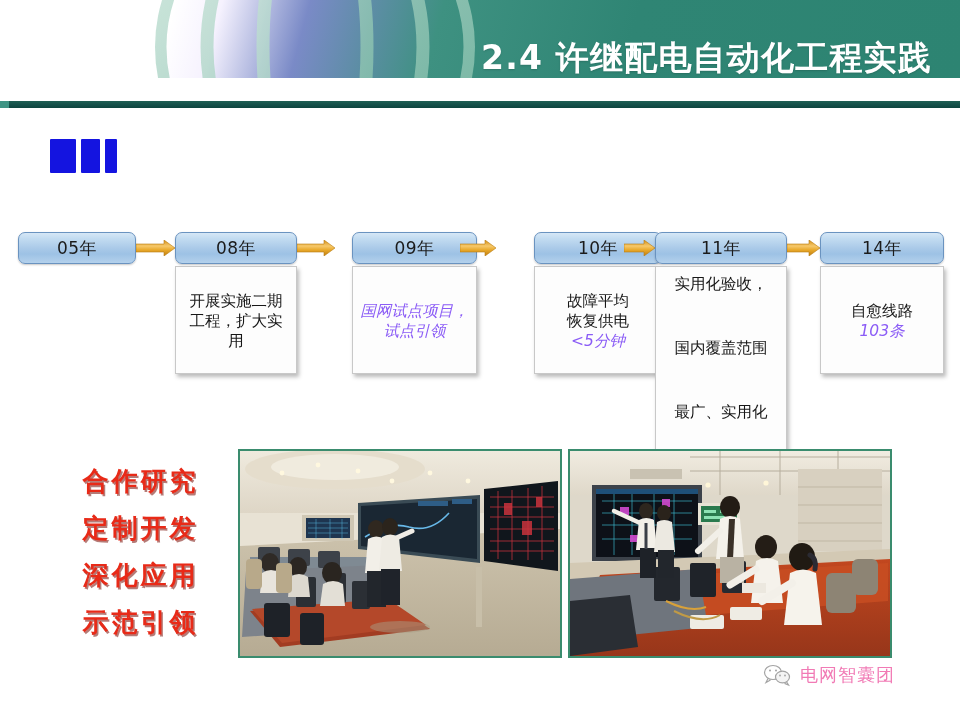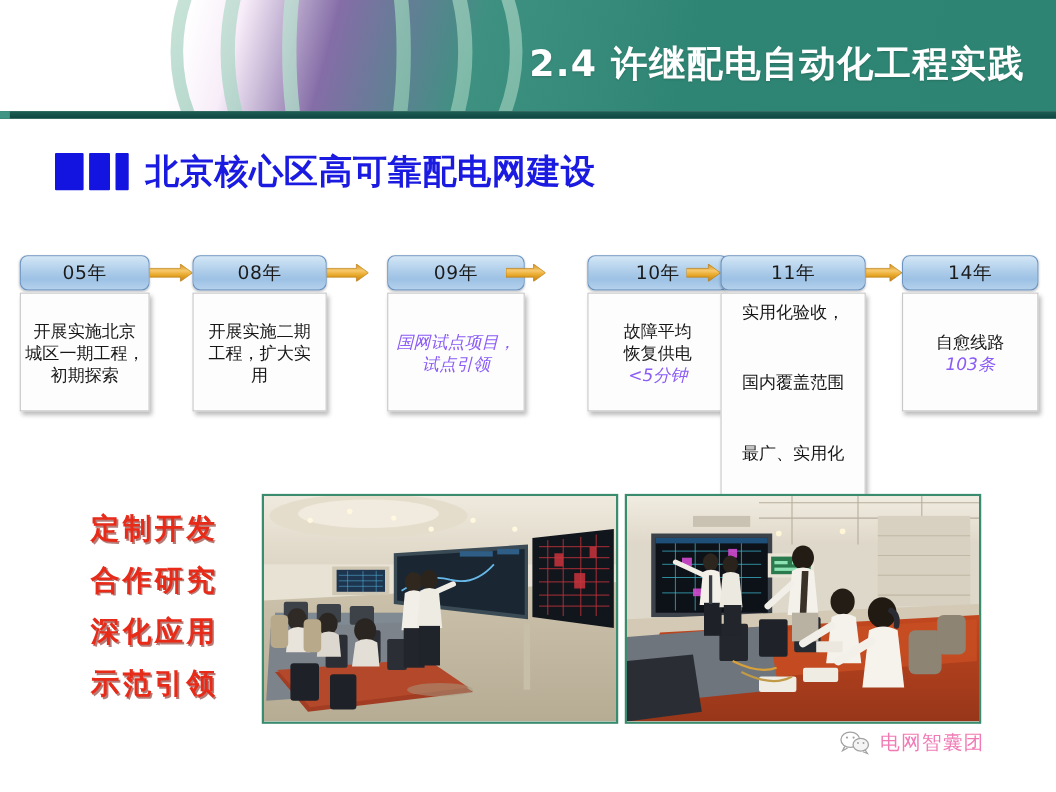--- a/index.html
+++ b/index.html
@@ -10,23 +10,23 @@
     width: 960px; height: 720px;
     position: relative;
     overflow: hidden;
     font-family: "DejaVu Sans", "Liberation Sans", sans-serif;
   }
 
   
   #header {
     position: absolute;
     left: 0; top: 0;
-    width: 960px; height: 101px;
+    width: 960px; height: 78px;
     overflow: hidden;
-    background: #a21caf;
+    background: #8b5cf6;
   }
   #header-teal {
     position: absolute;
     inset: 0;
     background: linear-gradient(105deg,
         #ffffff 0px, #ffffff 170px,
         rgba(255,255,255,0.92) 215px,
         rgba(108,176,160,0.55) 300px,
         #3e9181 430px,
         #2f8574 620px,
@@ -222,32 +222,26 @@
 
   <div id="header-title">2.4 许继配电自动化工程实践</div>
 </div>
 <div id="header-rule"></div>
 <div id="header-rule-tip"></div>
 
 <div id="section-title">
   <span class="sq w1"></span>
   <span class="sq w2"></span>
   <span class="sq w3"></span>
-  <span id="section-title-text">北京核心区高可靠配电网建设</span>
 </div>
 
 <div id="timeline">
     <div class="step" style="left: 18px; width: 118px;">
       <div class="step-head">
         <span class="step-head-label">05年</span>
-      </div>
-      <div class="step-body" style="min-height: 108px; display: flex; flex-direction: column; justify-content: center;">
-        <span class="ln">开展实施北京</span>
-        <span class="ln">城区一期工程，</span>
-        <span class="ln">初期探索</span>
       </div>
     </div>
     <div class="arrow" style="left: 136px; width: 39px;"><svg width="39" height="16" viewBox="0 0 39 16" preserveAspectRatio="none">
         <defs>
           <linearGradient id="ag0" x1="0" y1="0" x2="0" y2="1">
             <stop offset="0%" stop-color="#d48f16"></stop>
             <stop offset="38%" stop-color="#f6c86a"></stop>
             <stop offset="62%" stop-color="#e9a92b"></stop>
             <stop offset="100%" stop-color="#c07f12"></stop>
           </linearGradient>
@@ -343,22 +337,22 @@
         <span class="step-head-label">14年</span>
       </div>
       <div class="step-body" style="min-height: 108px; display: flex; flex-direction: column; justify-content: center;">
         <span class="ln">自愈线路</span>
         <span class="ln red">103条</span>
       </div>
     </div>
   </div>
 
 <div id="slogans">
+    <span class="slogan">合作研究</span>
     <span class="slogan">定制开发</span>
-    <span class="slogan">合作研究</span>
     <span class="slogan">深化应用</span>
     <span class="slogan">示范引领</span>
   </div>
 
 <div class="photo" style="left:238px; top:449px; width:320px; height:205px;">
   <div class="photo-inner">
     <svg viewBox="0 0 320 205" width="320" height="205" preserveAspectRatio="none">
       <defs>
         <linearGradient id="ceilA" x1="0" y1="0" x2="0" y2="1">
           <stop offset="0%" stop-color="#efeade"></stop>

